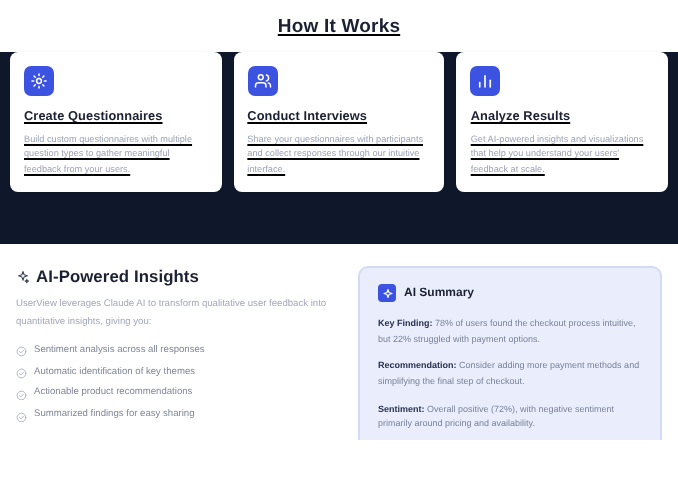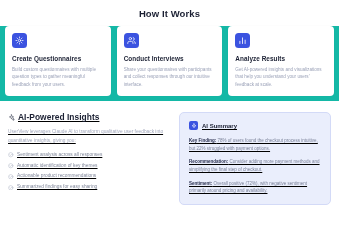--- a/index.html
+++ b/index.html
@@ -10,22 +10,23 @@
     width: 339px;
     height: 220px;
     overflow: hidden;
     background: #ffffff;
     font-family: "Liberation Sans", sans-serif;
     -webkit-font-smoothing: antialiased;
   }
 
   
   .how-section {
-    background: #14b8a6;
-    padding: 0 0 5px 0;
+    background: #0f172a;
+    padding: 0 0 26px 0;
+    text-decoration: underline;
   }
   .how-title {
     text-align: center;
     font-size: 9.5px;
     font-weight: bold;
     color: #1b2033;
     letter-spacing: 0.1px;
     padding: 8px 0 7px 0;
     background: #ffffff;
     margin: 0;
@@ -68,21 +69,20 @@
     color: #9ba2b8;
     margin: 0;
   }
 
   
   .insights-section {
     display: flex;
     gap: 6px;
     padding: 11px 8px 0 8px;
     box-sizing: border-box;
-    text-decoration: underline;
   }
   .insights-left {
     flex: 1 1 0;
     min-width: 0;
   }
   .insights-heading {
     display: flex;
     align-items: center;
     gap: 3px;
     margin: 0 0 6px 0;

